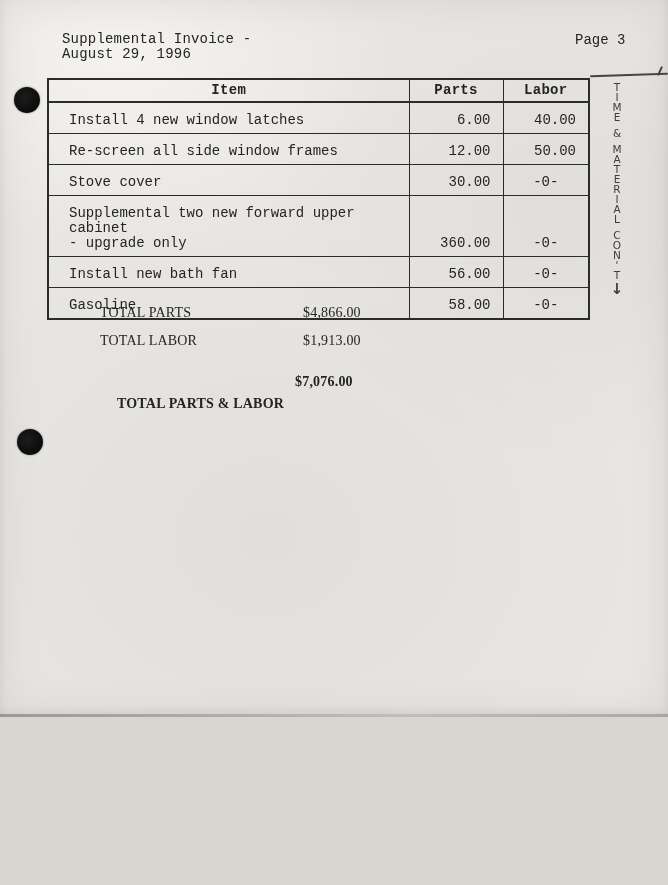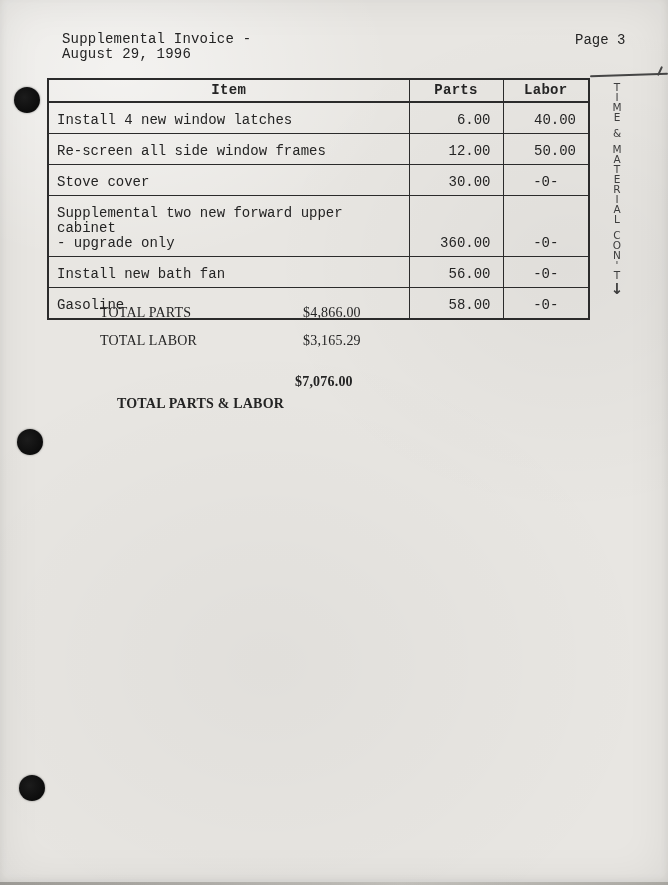--- a/index.html
+++ b/index.html
@@ -4,21 +4,21 @@
 <style>
   html, body {
     margin: 0;
     padding: 0;
     background: #d8d6d1;
     font-family: "Liberation Mono", monospace;
   }
   .paper {
     position: relative;
     width: 668px;
-    height: 885px;
+    height: 717px;
     margin: 0;
     overflow: hidden;
     color: #242424;
     background:
       radial-gradient(ellipse 420px 300px at 18% 8%, rgba(255,255,255,0.5), transparent 65%),
       radial-gradient(ellipse 500px 420px at 85% 30%, rgba(0,0,0,0.035), transparent 60%),
       radial-gradient(ellipse 600px 500px at 40% 75%, rgba(0,0,0,0.03), transparent 65%),
       #e8e6e2;
     box-shadow: inset 0 0 45px rgba(0,0,0,0.07), inset 0 -4px 8px rgba(0,0,0,0.08);
   }
@@ -71,21 +71,21 @@
     font-size: 14px;
     letter-spacing: 0.3px;
   }
   table.invoice td {
     border: 1.5px solid #2b2b2b;
     padding: 10px 0 5px 0;
     line-height: 15px;
     vertical-align: bottom;
   }
   table.invoice td.item {
-    padding-left: 8px;
+    padding-left: 20px;
     padding-right: 8px;
     white-space: pre-wrap;
   }
   table.invoice td.parts,
   table.invoice td.labor {
     text-align: right;
     padding-right: 12px;
   }
   table.invoice td.zero {
     text-align: center;
@@ -201,21 +201,21 @@
           <td class="item">Gasoline</td>
           <td class="parts">58.00</td>
           <td class="labor zero">-0-</td>
         </tr>
       </tbody>
   </table>
 
   <span class="tot t-label1">TOTAL PARTS</span>
   <span class="tot t-val1">$4,866.00</span>
   <span class="tot t-label2">TOTAL LABOR</span>
-  <span class="tot t-val2">$3,165.29</span>
+  <span class="tot t-val2">$1,913.00</span>
   <span class="tot t-label3">TOTAL PARTS &amp; LABOR</span>
   <span class="tot t-val3">$7,076.00</span>
 
   <div class="pen-stroke-main"></div>
   <div class="pen-stroke-tick"></div>
 
   <div class="annotation">
     <div>
         <div class="ann-ch">T</div>
         <div class="ann-ch">I</div>

